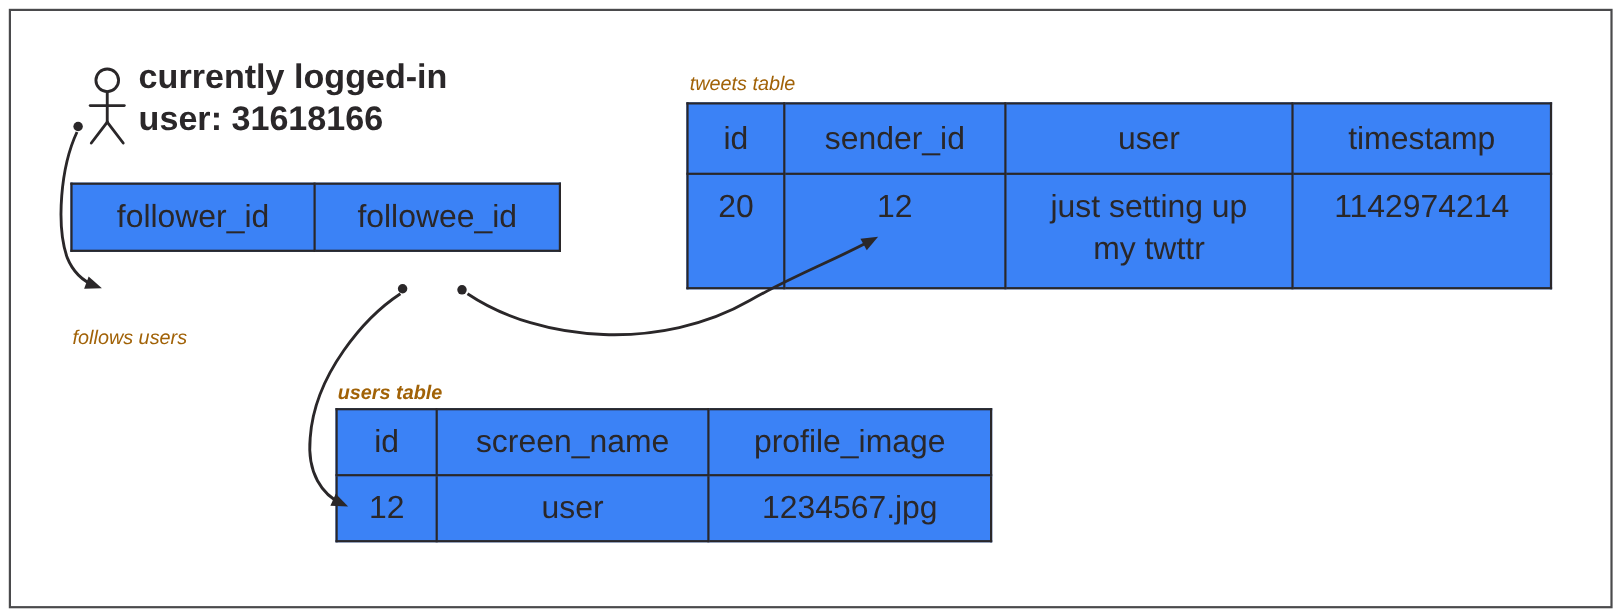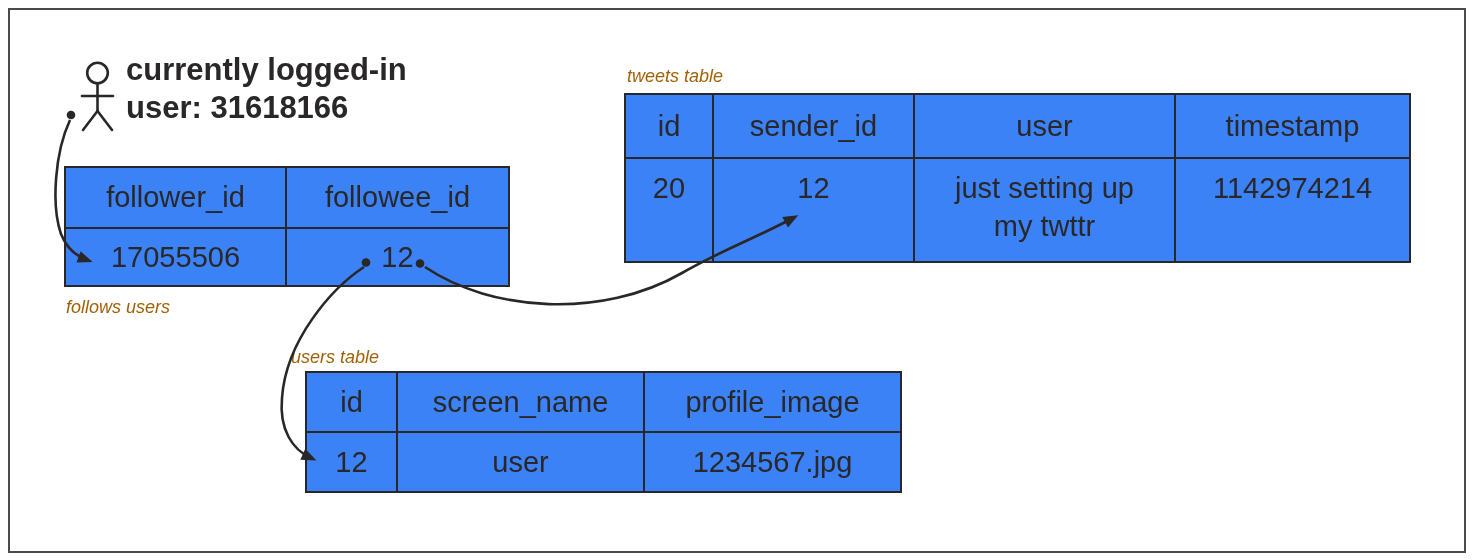--- a/index.html
+++ b/index.html
@@ -30,21 +30,21 @@
   .tbl-label {
     position: absolute;
     font-style: italic;
     font-size: 18px;
     line-height: 26px;
     color: #a16207;
     white-space: nowrap;
   }
   .lbl-tweets  { left: 627px; top: 63px;  }
   .lbl-follows { left: 66px;  top: 294px; }
-  .lbl-users   { left: 291px; top: 344px; }
+  .lbl-users   { left: 307px; top: 344px; font-weight: bold; }
 
   table.dbtable {
     position: absolute;
     border-collapse: collapse;
     table-layout: fixed;
     background: #3b82f6;
     font-size: 29px;
   }
   table.dbtable th, table.dbtable td {
     border: 2px solid #2a2729;
@@ -96,24 +96,20 @@
 
 <table class="dbtable follows">
   <colgroup>
       <col style="width:221px">
       <col style="width:223px">
     </colgroup>
   <tbody>
       <tr class="hrow">
     <th>follower_id</th>
     <th>followee_id</th>
-  </tr>
-  <tr class="drow">
-    <td>17055506</td>
-    <td>12</td>
   </tr>
 </tbody>
   </table>
 
 <table class="dbtable tweets">
   <colgroup>
       <col style="width:88px">
       <col style="width:201px">
       <col style="width:261px">
       <col style="width:235px">

